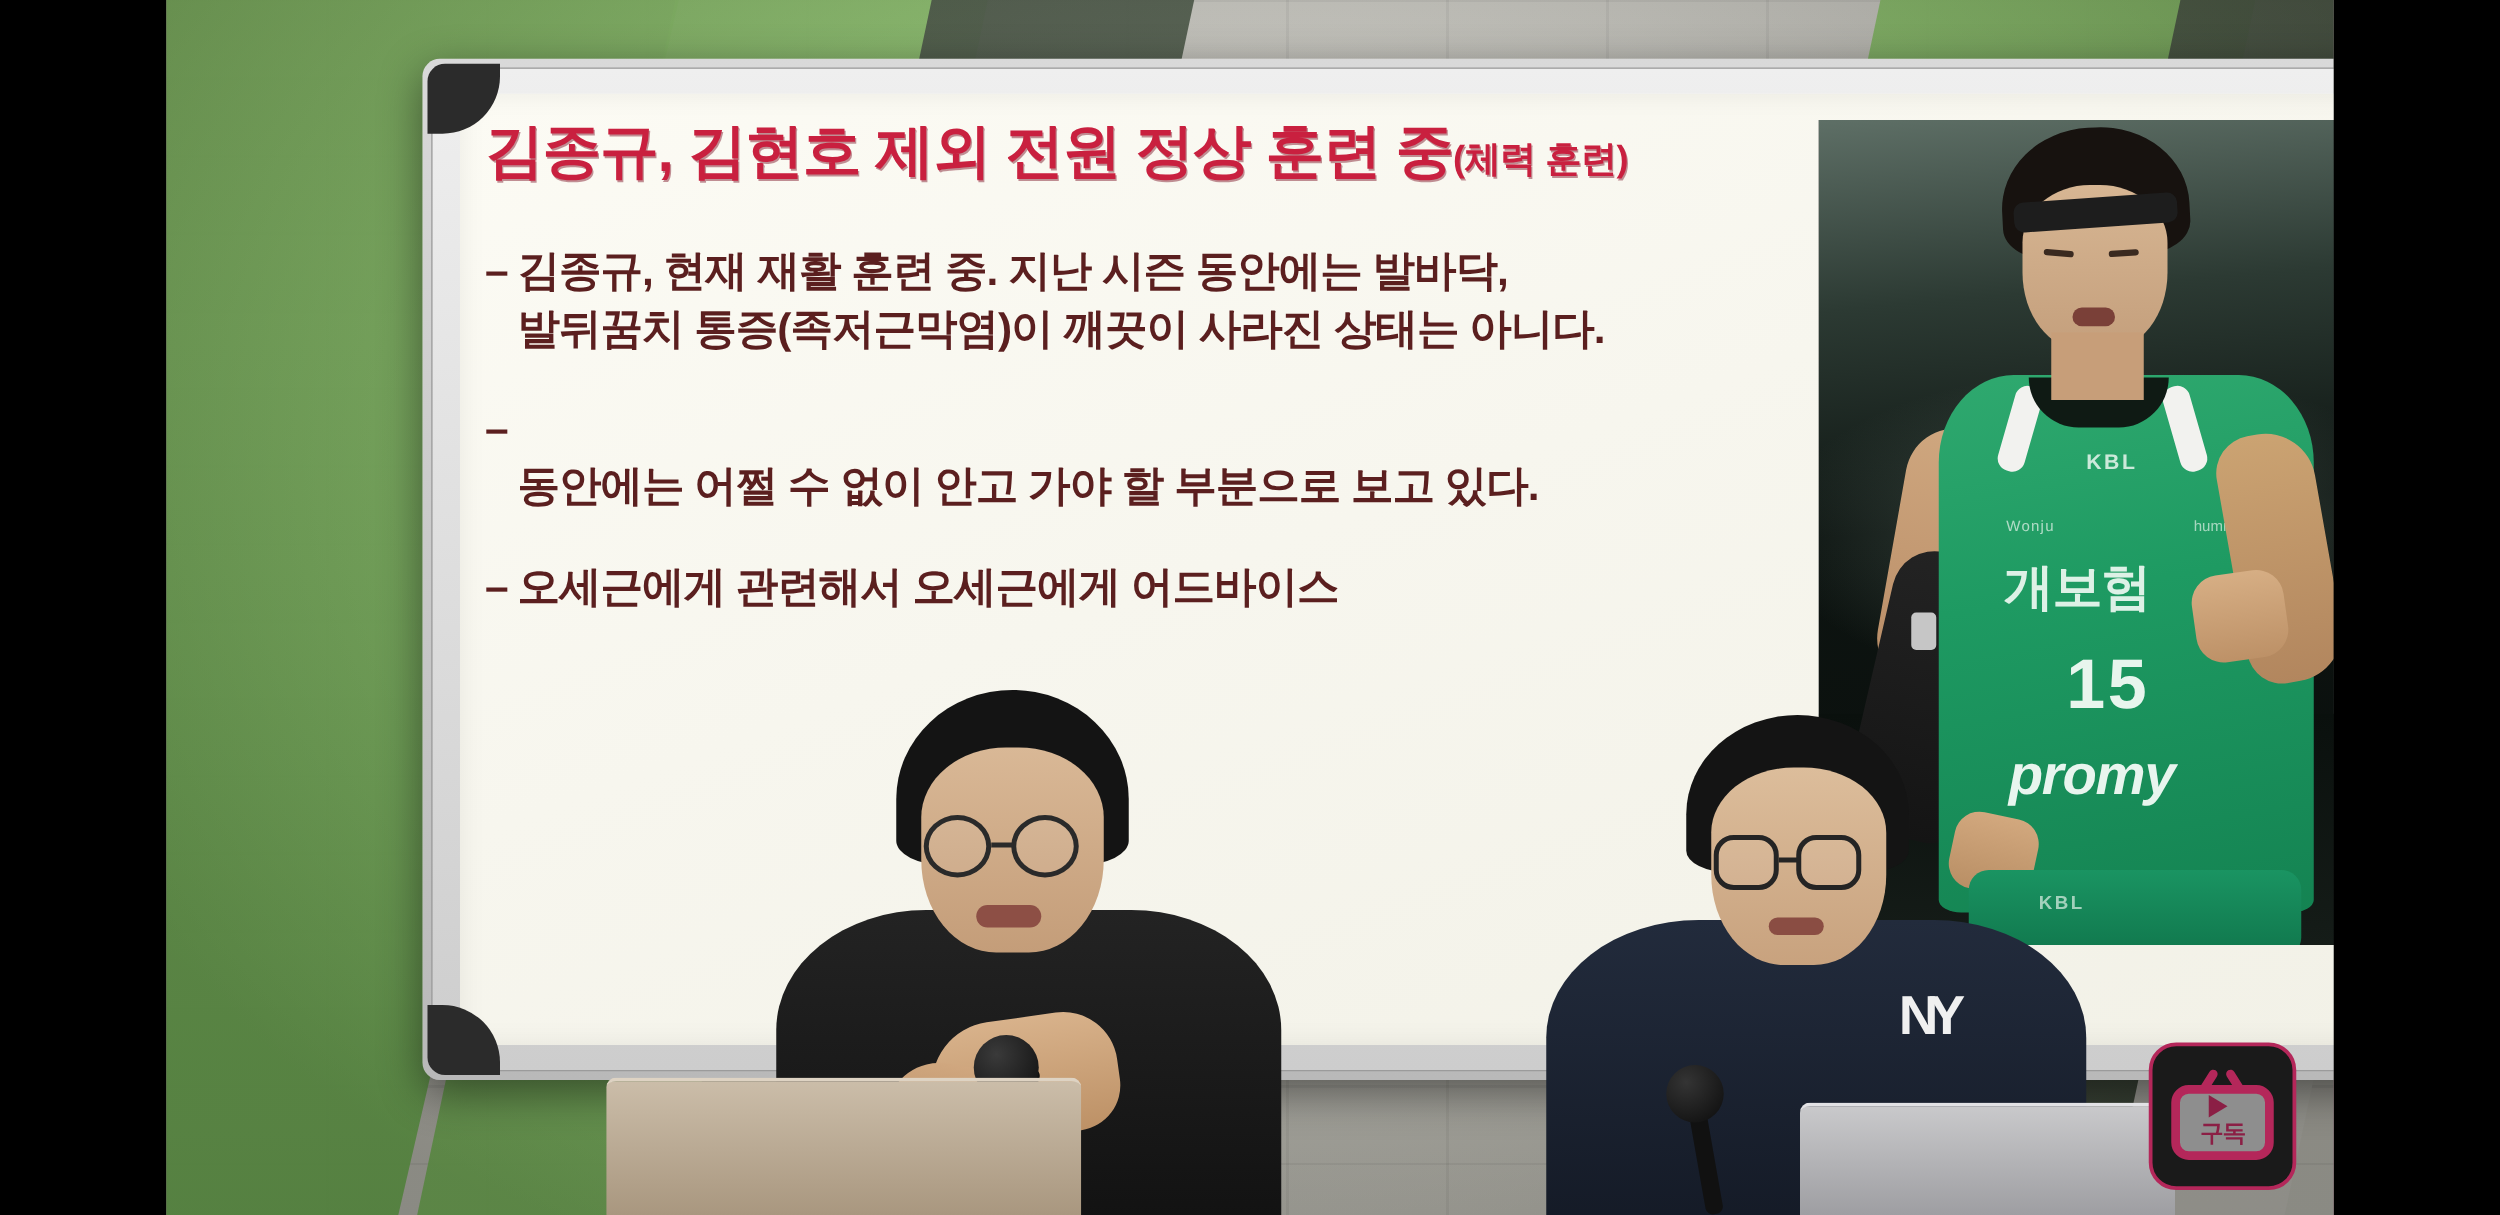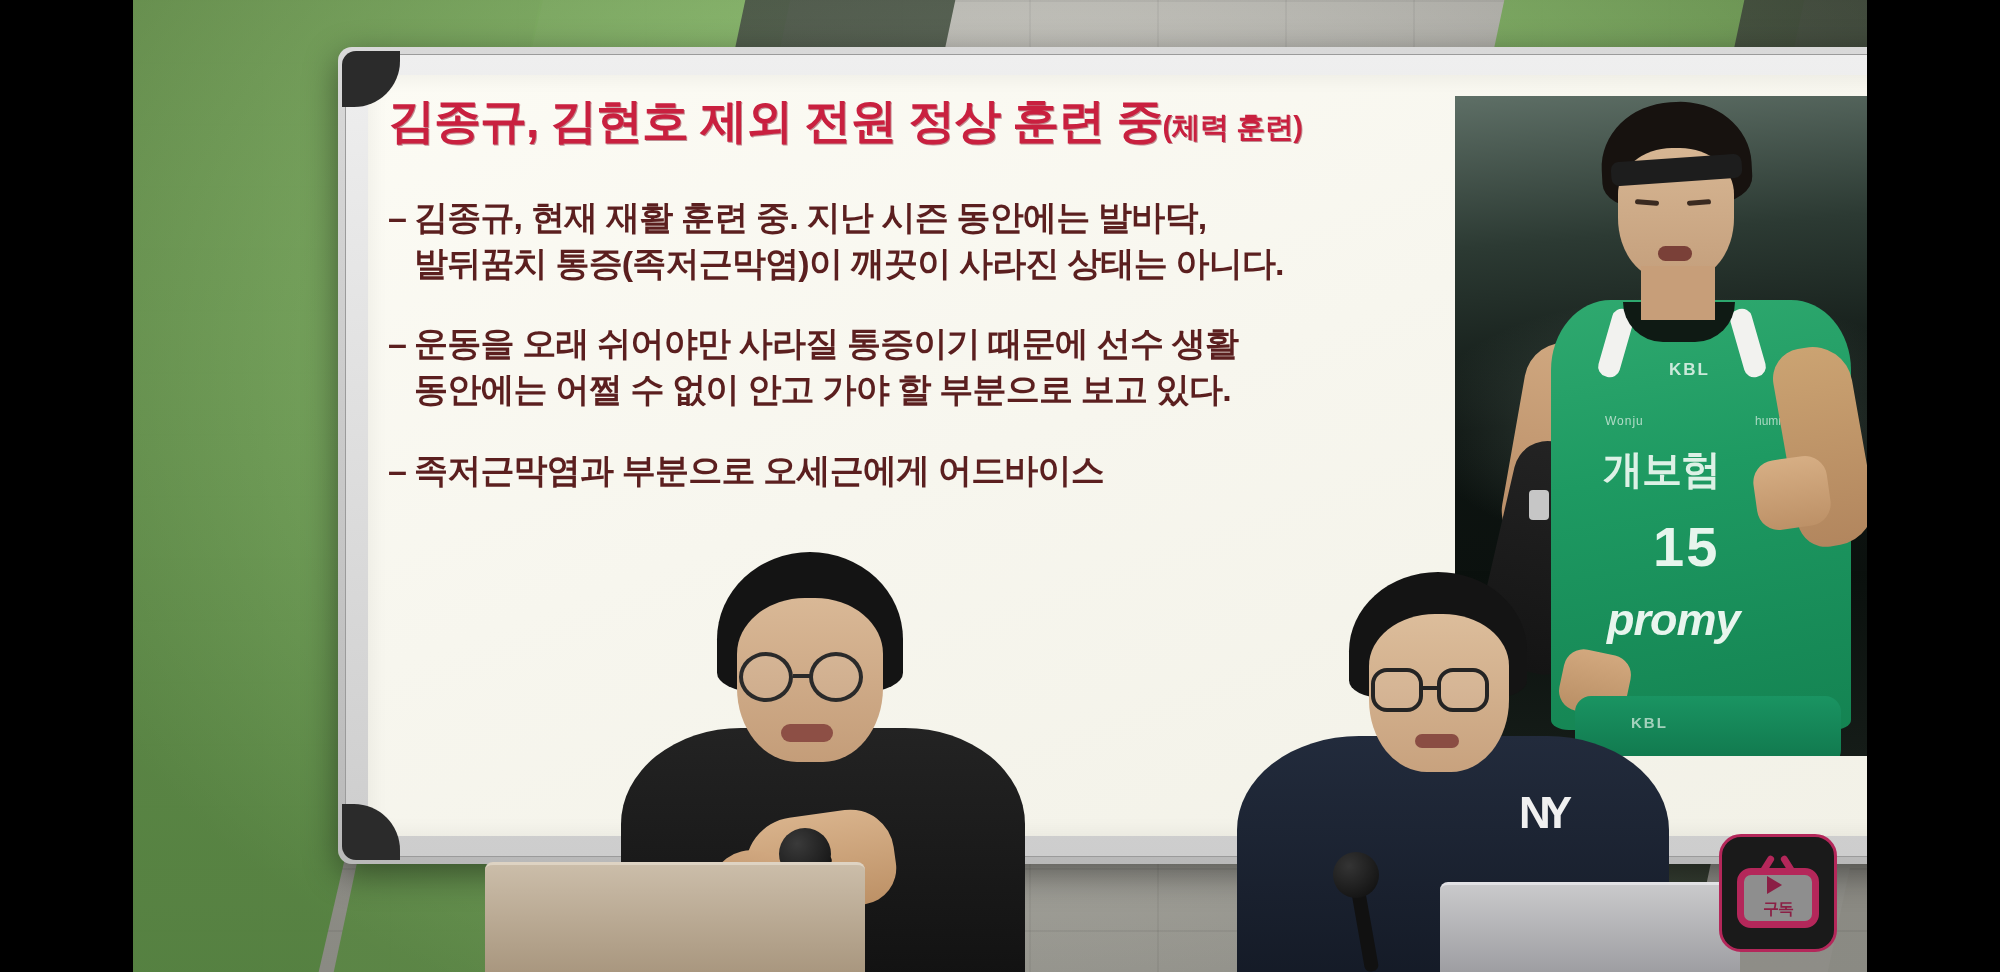--- a/index.html
+++ b/index.html
@@ -506,21 +506,21 @@
   .tv-play {
     position: absolute; left: 30px; bottom: 34px;
     width: 0; height: 0;
     border-left: 15px solid #8b1f45;
     border-top: 9px solid transparent;
     border-bottom: 9px solid transparent;
   }
   .tv-text {
     position: absolute; left: 0; bottom: 8px; width: 82px;
     text-align: center;
-    font-size: 16px; font-weight: 700;
+    font-size: 19px; font-weight: 700;
     color: #8b1f45;
     letter-spacing: -1px;
   }
 </style>
 </head>
 <body>
 
 <div id="screen">
 
   <div class="pillar pillar-left"></div>
@@ -558,29 +558,29 @@
         <span class="bullet-dash">–</span>
         <span class="bullet-lines">
           <span class="bullet-line">김종규, 현재 재활 훈련 중. 지난 시즌 동안에는 발바닥,</span><br>
           <span class="bullet-line">발뒤꿈치 통증(족저근막염)이 깨끗이 사라진 상태는 아니다.</span>
         </span>
       </div>
 
       <div class="bullet-block">
         <span class="bullet-dash">–</span>
         <span class="bullet-lines">
-          <span class="bullet-line">운동을 오래 쉬어야만 사라질 통증이기 때문에 선수 생활</span><br>
+          <br>
           <span class="bullet-line">동안에는 어쩔 수 없이 안고 가야 할 부분으로 보고 있다.</span>
         </span>
       </div>
 
       <div class="bullet-block">
         <span class="bullet-dash">–</span>
         <span class="bullet-lines">
-          <span class="bullet-line">족저근막염과 부분으로 오세근에게 어드바이스</span><br>
+          <span class="bullet-line">오세근에게 관련해서 오세근에게 어드바이스</span><br>
         </span>
       </div>
     </div>
 
     <div id="player-photo">
       <div class="ph-bg"></div>
       <div class="ph-bg-blur"></div>
       <div class="ph-floor"></div>
 
       <div class="ph-arm-l"></div>

